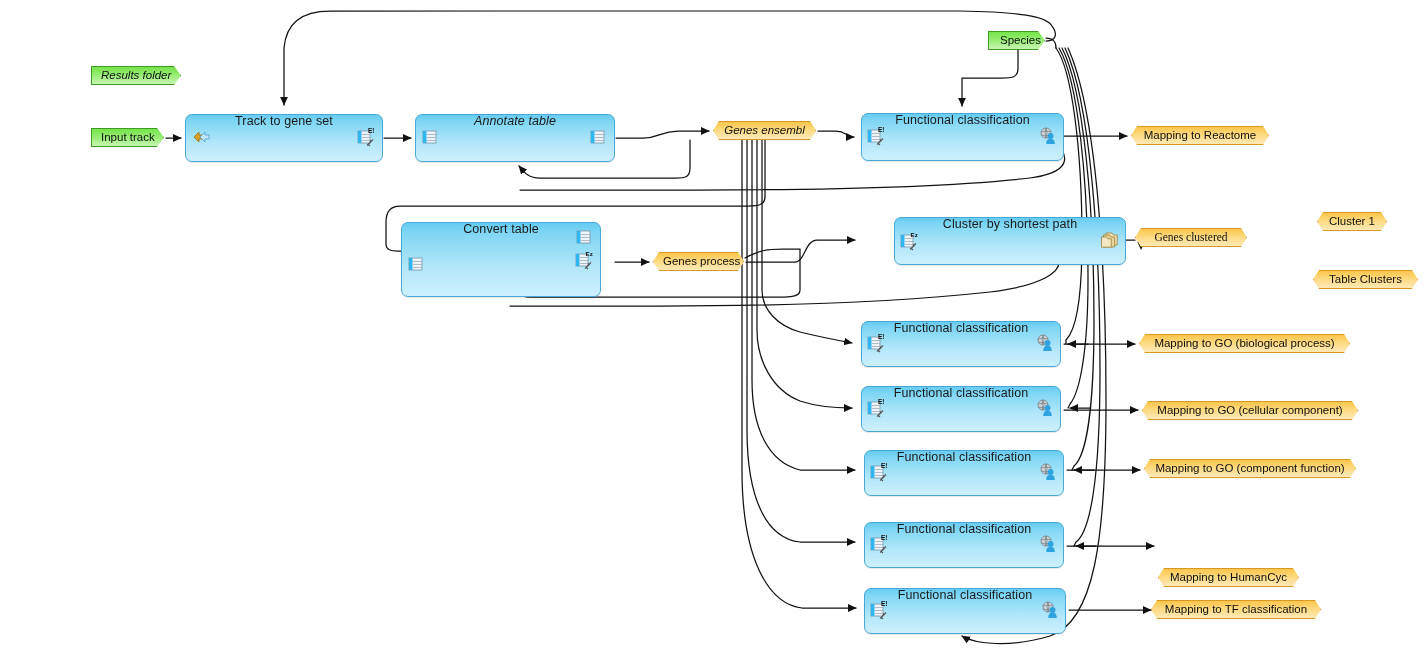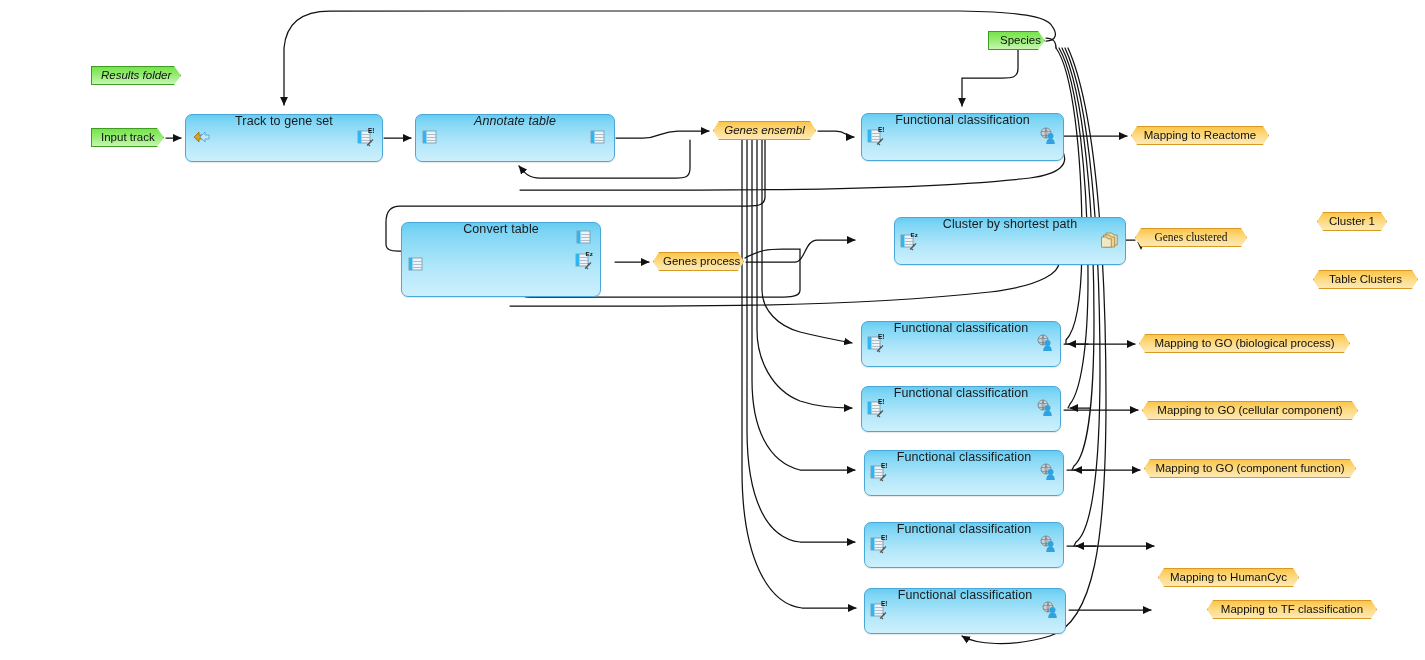--- a/index.html
+++ b/index.html
@@ -464,17 +464,17 @@
   </div>
 
   <div class="datanode hex" style="left:1144px;top:459px;width:212px;">
     <span class="dlabel">Mapping to GO (component function)</span>
   </div>
 
   <div class="datanode hex" style="left:1158px;top:536px;width:141px;margin-top:32px;">
     <span class="dlabel">Mapping to HumanCyc</span>
   </div>
 
-  <div class="datanode hex" style="left:1207px;top:600px;width:170px;">
+  <div class="datanode hex" style="left:1151px;top:600px;width:170px;">
     <span class="dlabel">Mapping to TF classification</span>
   </div>
 
 </div>
 
 </body></html>

